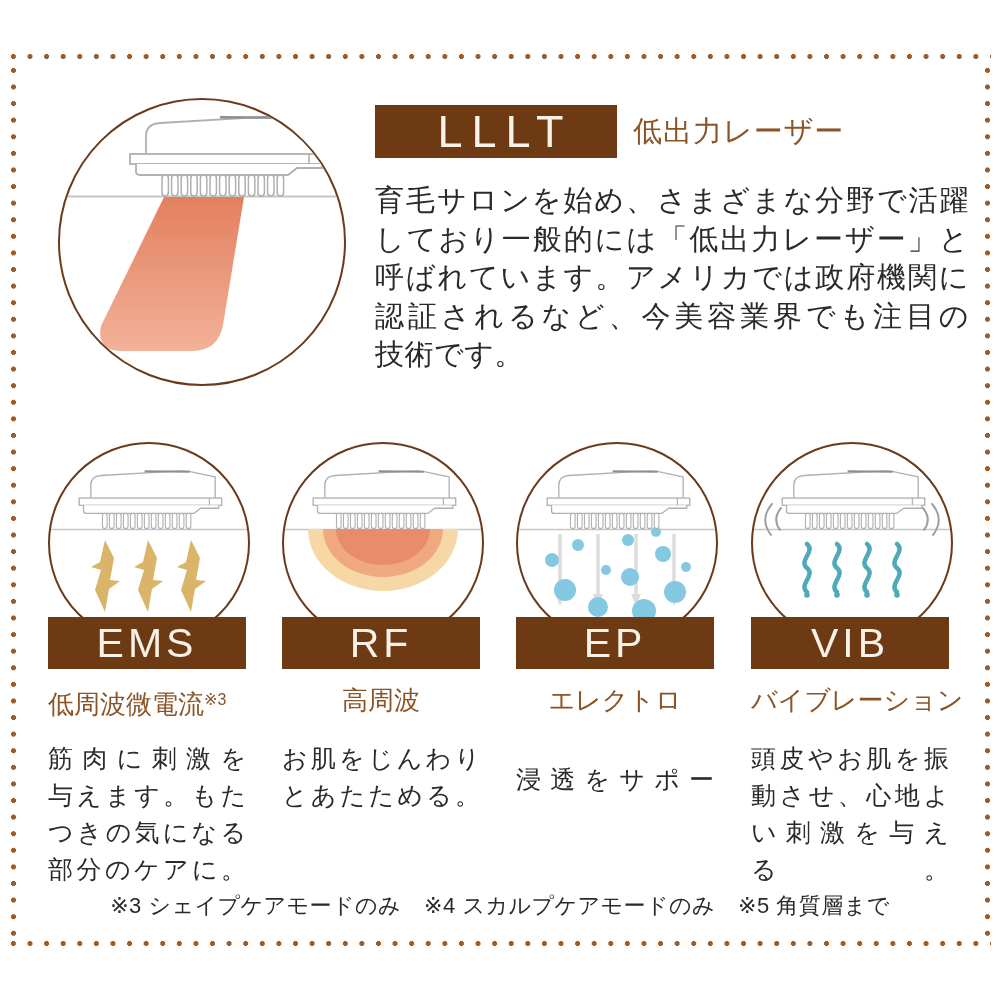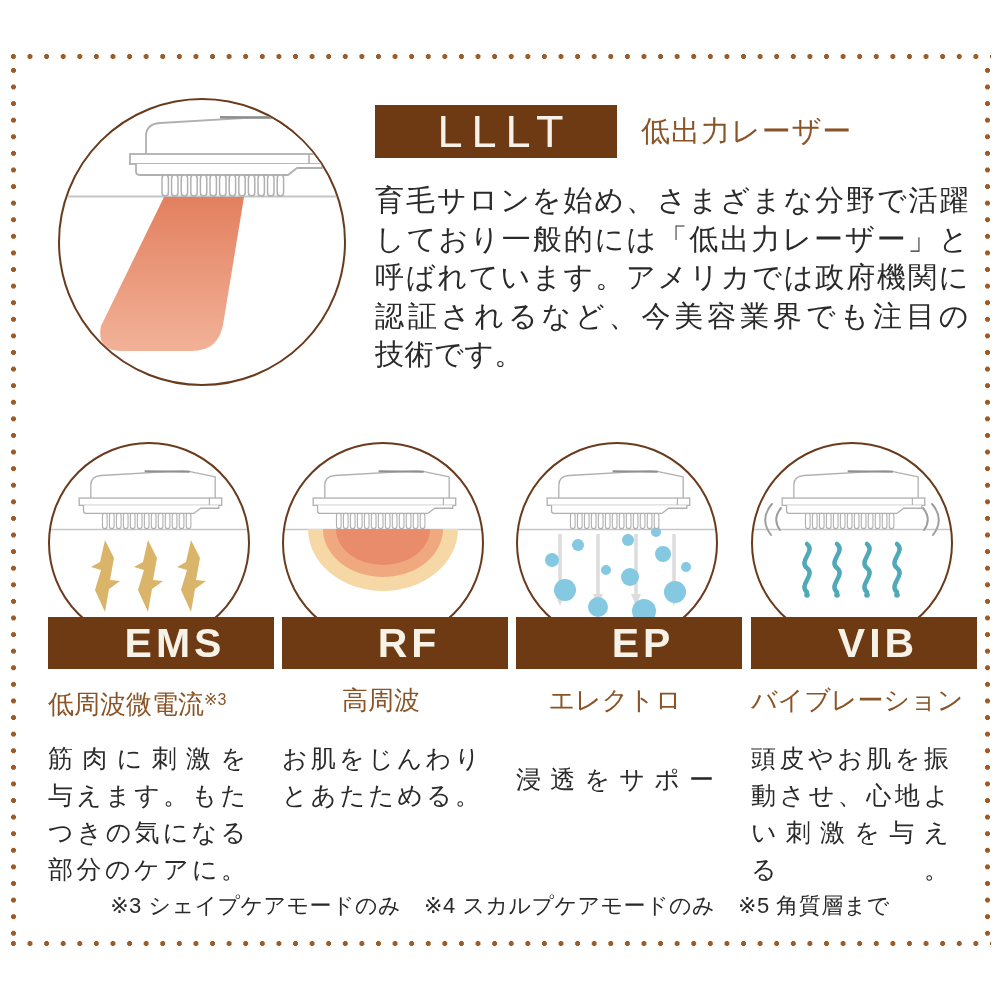--- a/index.html
+++ b/index.html
@@ -32,34 +32,34 @@
     background-image:radial-gradient(circle 2.5px at 4.5px 4.5px,var(--c-dot) 97%,rgba(0,0,0,0) 100%);
     background-size:9px 16.6px;}
   .dots-left{left:9px}.dots-right{left:983px}
 
   
   .big-circle{position:absolute;left:58px;top:98px;width:284px;height:284px;
     border:2px solid var(--c-circle_stroke);border-radius:50%;overflow:hidden;background:#fff;}
   .lllt-header{position:absolute;left:375px;top:105px;height:53px;display:flex;align-items:center;}
   .lllt-box{width:242px;height:53px;background:var(--c-brand_brown);color:var(--c-box_text);
     font-size:45px;font-weight:300;letter-spacing:9px;display:flex;align-items:center;justify-content:center;padding-left:18px;box-sizing:border-box;}
-  .lllt-tag{margin-left:24px;color:var(--c-accent_brown);font-size:29px;letter-spacing:1px;white-space:nowrap;}
+  .lllt-tag{margin-left:16px;color:var(--c-accent_brown);font-size:29px;letter-spacing:1px;white-space:nowrap;}
   .lllt-desc{position:absolute;left:375px;top:181px;width:594px;font-size:29px;line-height:38.5px;letter-spacing:0.5px;}
   .jline{display:block;text-align:justify;text-align-last:justify;}
   .jline-last{display:block;text-align:left;text-align-last:left;}
 
   
   .mode{position:absolute;top:442px;width:198px;}
   .m1{left:48px}.m2{left:282px}.m3{left:516px}.m4{left:751px}
   .mode-circle{position:absolute;top:0;left:0;width:198px;height:198px;border:2px solid var(--c-circle_stroke);
     border-radius:50%;overflow:hidden;background:#fff;z-index:1;}
   .mode-circle svg{display:block}
   .mode-box{position:absolute;top:175px;left:0;width:198px;height:52px;background:var(--c-brand_brown);
-    color:var(--c-box_text);font-size:41px;font-weight:700;letter-spacing:4px;
-    display:flex;align-items:center;justify-content:center;z-index:2;padding-left:28px;}
+    color:var(--c-box_text);font-size:41px;font-weight:400;letter-spacing:4px;
+    display:flex;align-items:center;justify-content:center;z-index:2;}
   .mode-sub{position:absolute;top:240px;left:0;width:198px;color:var(--c-accent_brown);
     font-size:26px;line-height:36px;white-space:nowrap;z-index:2;}
   .sub-center{text-align:center;}
   .mode-desc{position:absolute;left:0;width:198px;font-size:25px;line-height:37px;color:var(--c-ink);z-index:2;}
   .desc-std{top:298px;}
   .desc-ep{top:319px;}
   sup.ref{font-size:17px;vertical-align:9px;letter-spacing:0;}
   .mode-sub sup.ref{font-size:16px;vertical-align:8px;}
 
   

